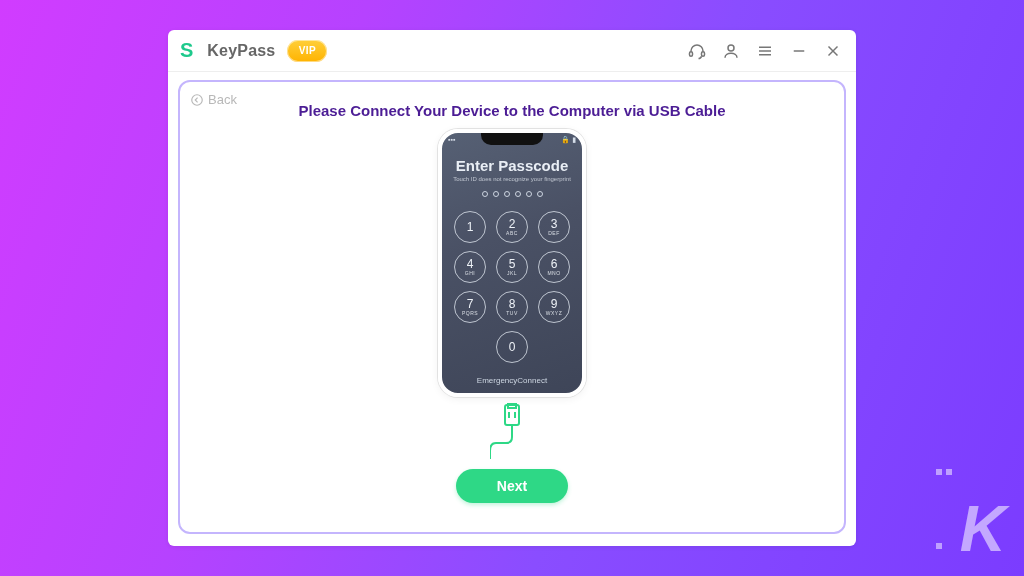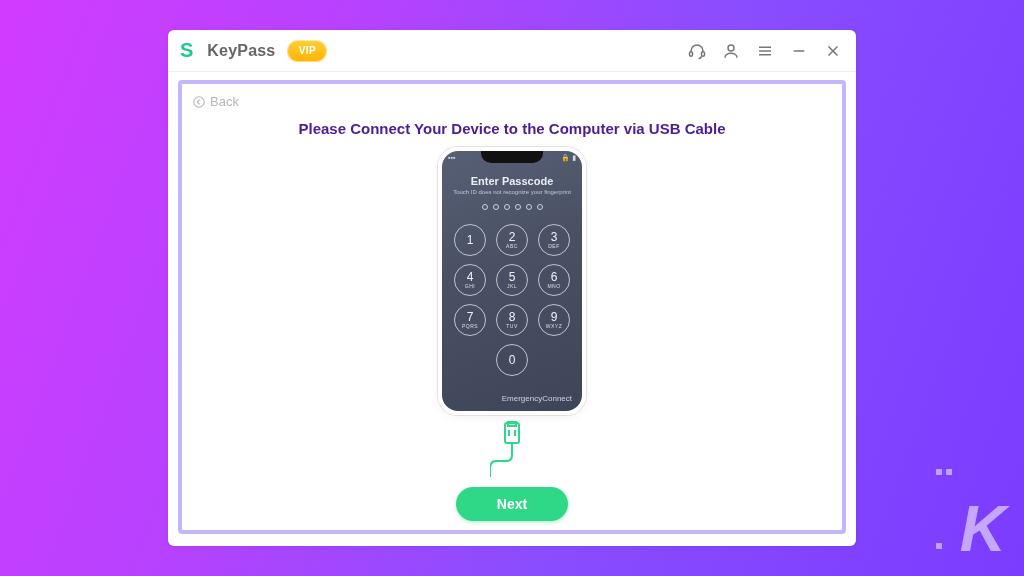--- a/index.html
+++ b/index.html
@@ -36,23 +36,23 @@
   .tb-btn {
     width: 26px; height: 26px; display:flex; align-items:center; justify-content:center;
     color:#777; cursor:pointer; border-radius:4px;
   }
   .tb-btn svg { width:18px; height:18px; stroke:#777; }
   .content-wrap {
     flex:1; padding: 8px 10px 12px 10px;
     display:flex; flex-direction:column;
   }
   .panel {
-    flex:1; background:#fff; border:4px solid #c4b5fd; border-radius:4px;
+    flex:1; background:#fff; border:2px solid #c4b5fd; border-radius:12px;
     position:relative; display:flex; flex-direction:column; align-items:center;
-    padding-top: 30px;
+    padding-top: 14px;
   }
   .back {
     position:absolute; left:10px; top:10px;
     display:flex; align-items:center; gap:4px;
     color:#b8b8b8; font-size:13px; cursor:pointer;
   }
   .back svg { width:14px; height:14px; stroke:#b8b8b8; }
   .headline {
     font-size: 15px; font-weight:700; color:#4c1d95;
     margin-top: 6px; margin-bottom: 10px;
@@ -64,34 +64,34 @@
     box-shadow: 0 0 0 1px #e2e2e2, 0 2px 8px rgba(0,0,0,.06);
     position:relative; color:#e9eef5;
     display:flex; flex-direction:column; align-items:center;
     padding: 14px 8px 6px 8px; font-size:10px;
   }
   .notch {
     position:absolute; top:0; left:50%; transform:translateX(-50%);
     width:62px; height:12px; background:#111; border-radius:0 0 10px 10px;
   }
   .statusbar { position:absolute; top:3px; left:6px; right:6px; display:flex; justify-content:space-between; font-size:7px; color:#d5dde8; }
-  .pc-title { margin-top:10px; font-weight:600; font-size:11px; }
+  .pc-title { margin-top:10px; font-weight:600; font-size:15px; }
   .pc-sub { font-size:6px; opacity:.7; text-align:center; line-height:1.2; margin-top:2px; }
   .dots { display:flex; gap:5px; margin-top:8px; }
   .dots span { width:6px; height:6px; border-radius:50%; border:1px solid #cbd3df; }
   .keypad { margin-top:14px; display:grid; grid-template-columns: repeat(3, 32px); grid-auto-rows:32px; gap:8px 10px; }
   .key {
     width:32px; height:32px; border-radius:50%;
     border:1px solid rgba(229,236,244,.75);
     display:flex; flex-direction:column; align-items:center; justify-content:center;
     font-size:12px; color:#eef2f7; line-height:1;
   }
   .key small { font-size:5px; letter-spacing:.5px; opacity:.85; margin-top:1px; }
   .key-zero { grid-column: 2; }
-  .bottom-row { position:absolute; bottom:8px; left:10px; right:10px; display:flex; justify-content:flex-end; font-size:8px; color:#cdd6e2; }
+  .bottom-row { position:absolute; bottom:8px; left:10px; right:10px; display:flex; justify-content:center; font-size:8px; color:#cdd6e2; }
   .usb-wrap { margin-top:6px; display:flex; flex-direction:column; align-items:center; }
   .next-btn {
     margin-top: 10px;
     width: 112px; height: 34px; border-radius: 17px;
     background:#2ed886; color:#fff; font-size:14px; font-weight:600;
     border:none; cursor:pointer;
     display:flex; align-items:center; justify-content:center;
     box-shadow: 0 2px 4px rgba(46,216,134,.3);
     text-align: right;
   }

